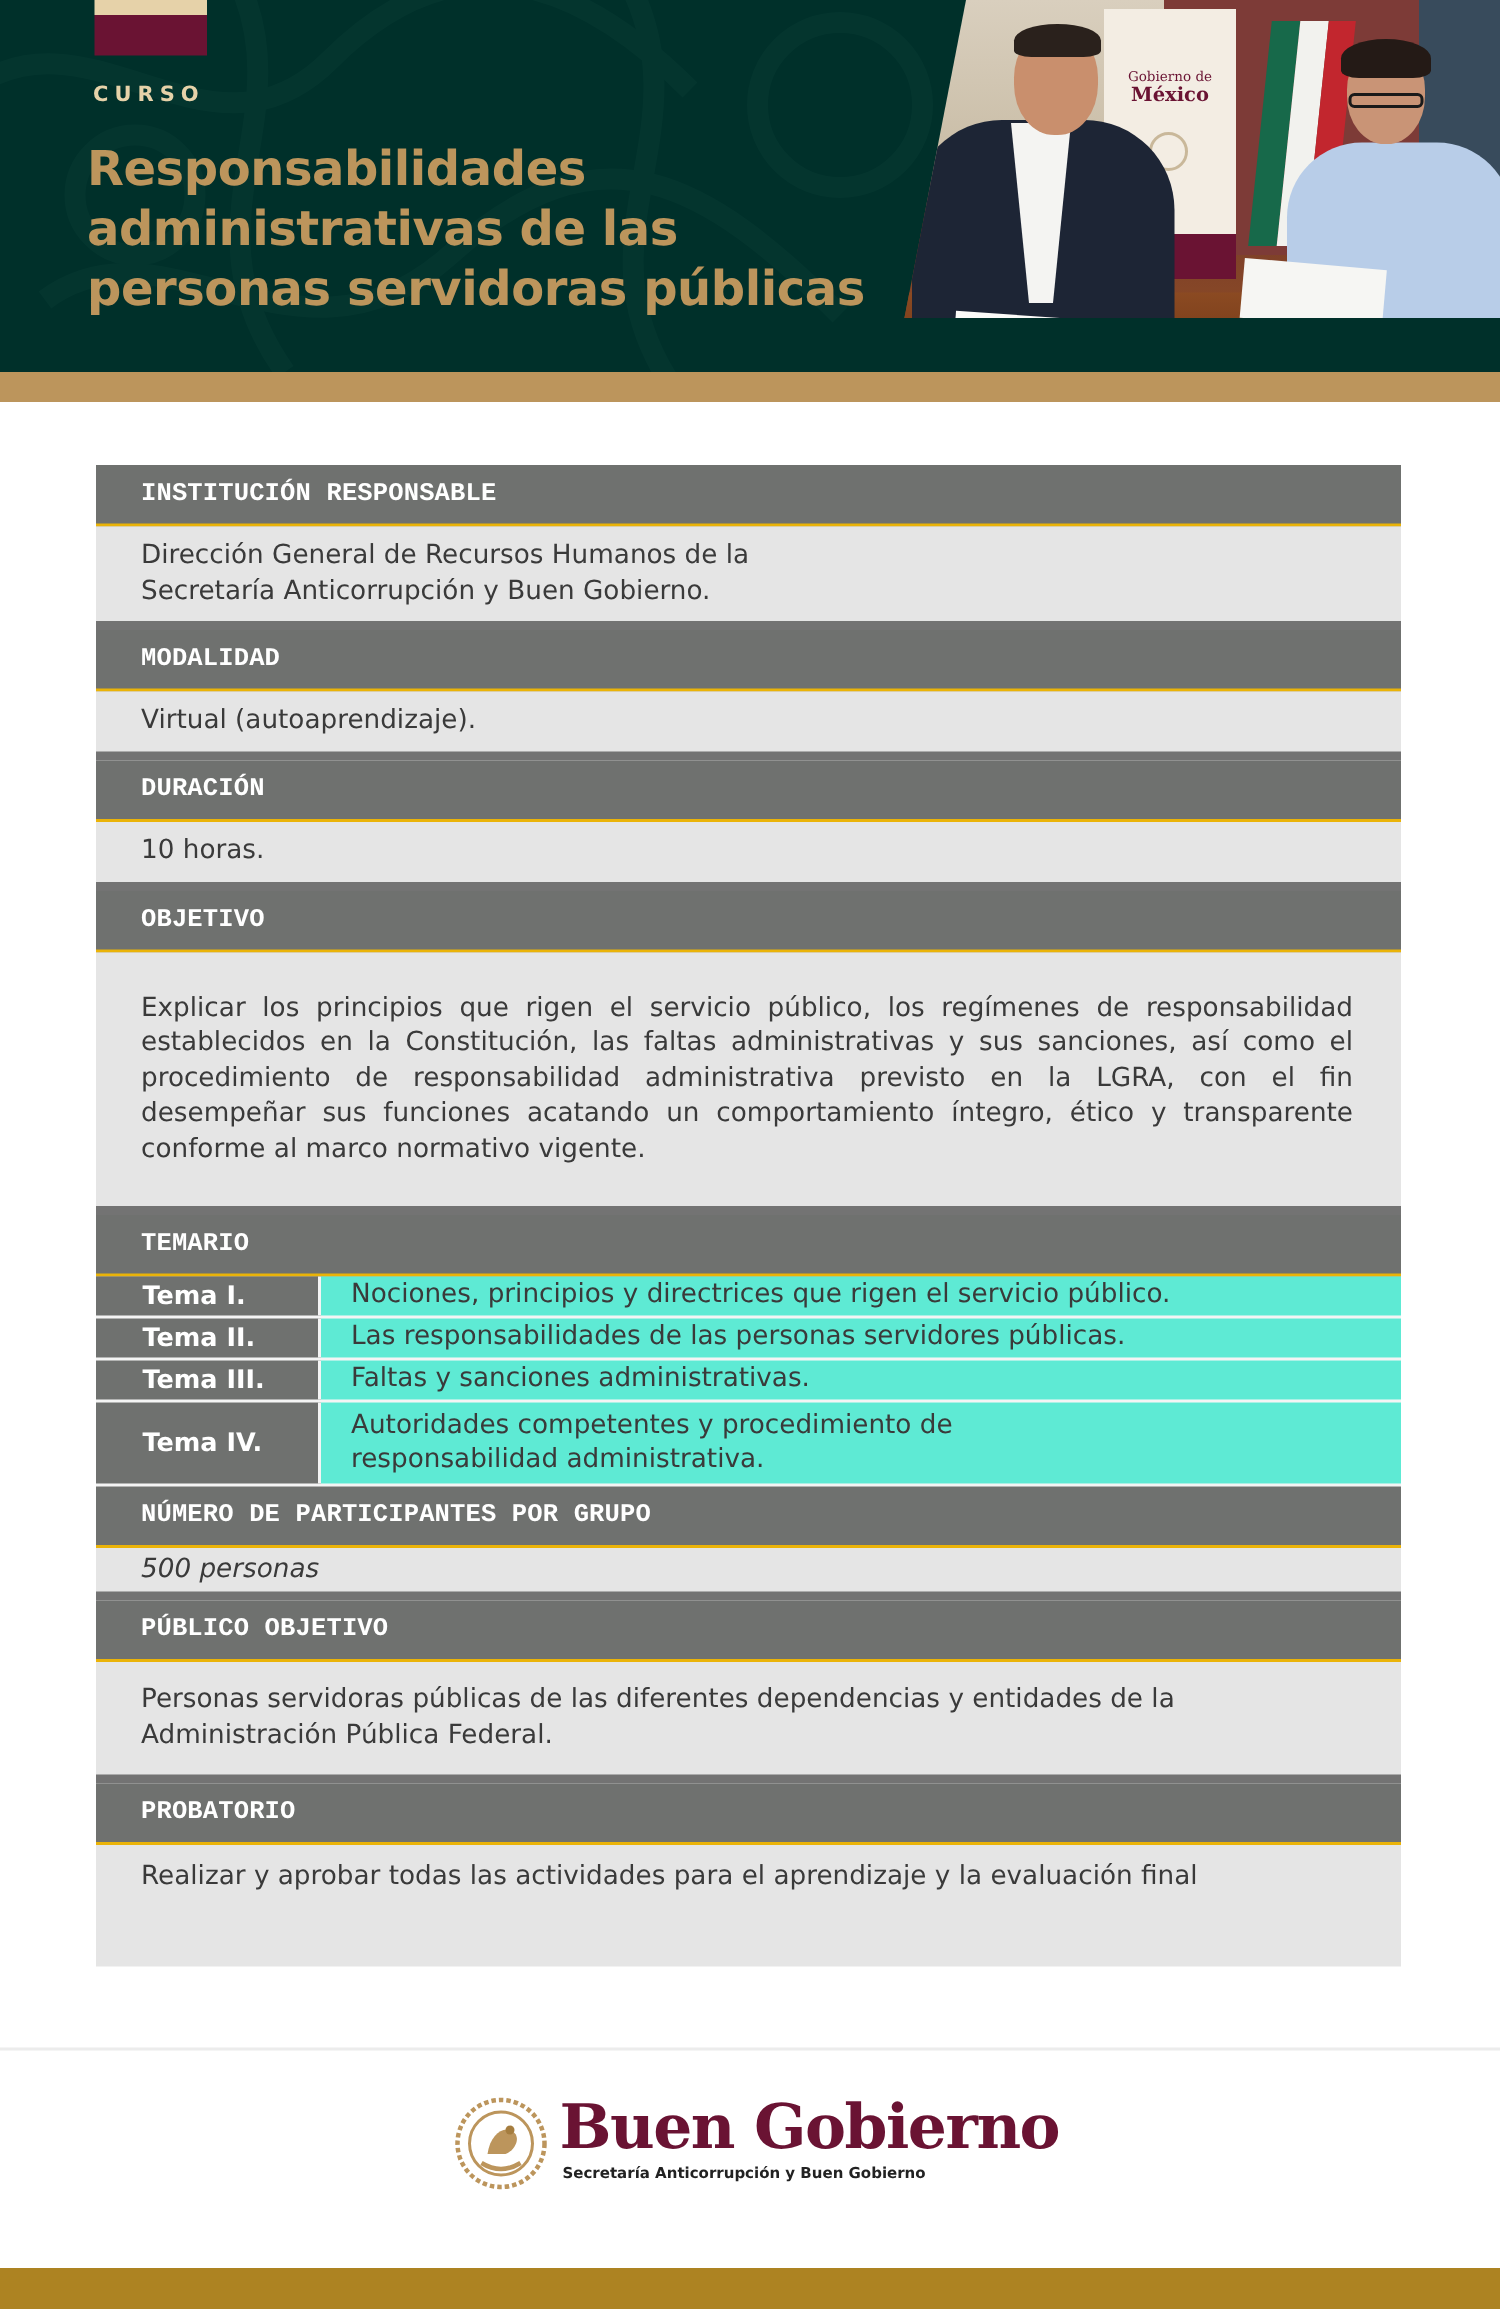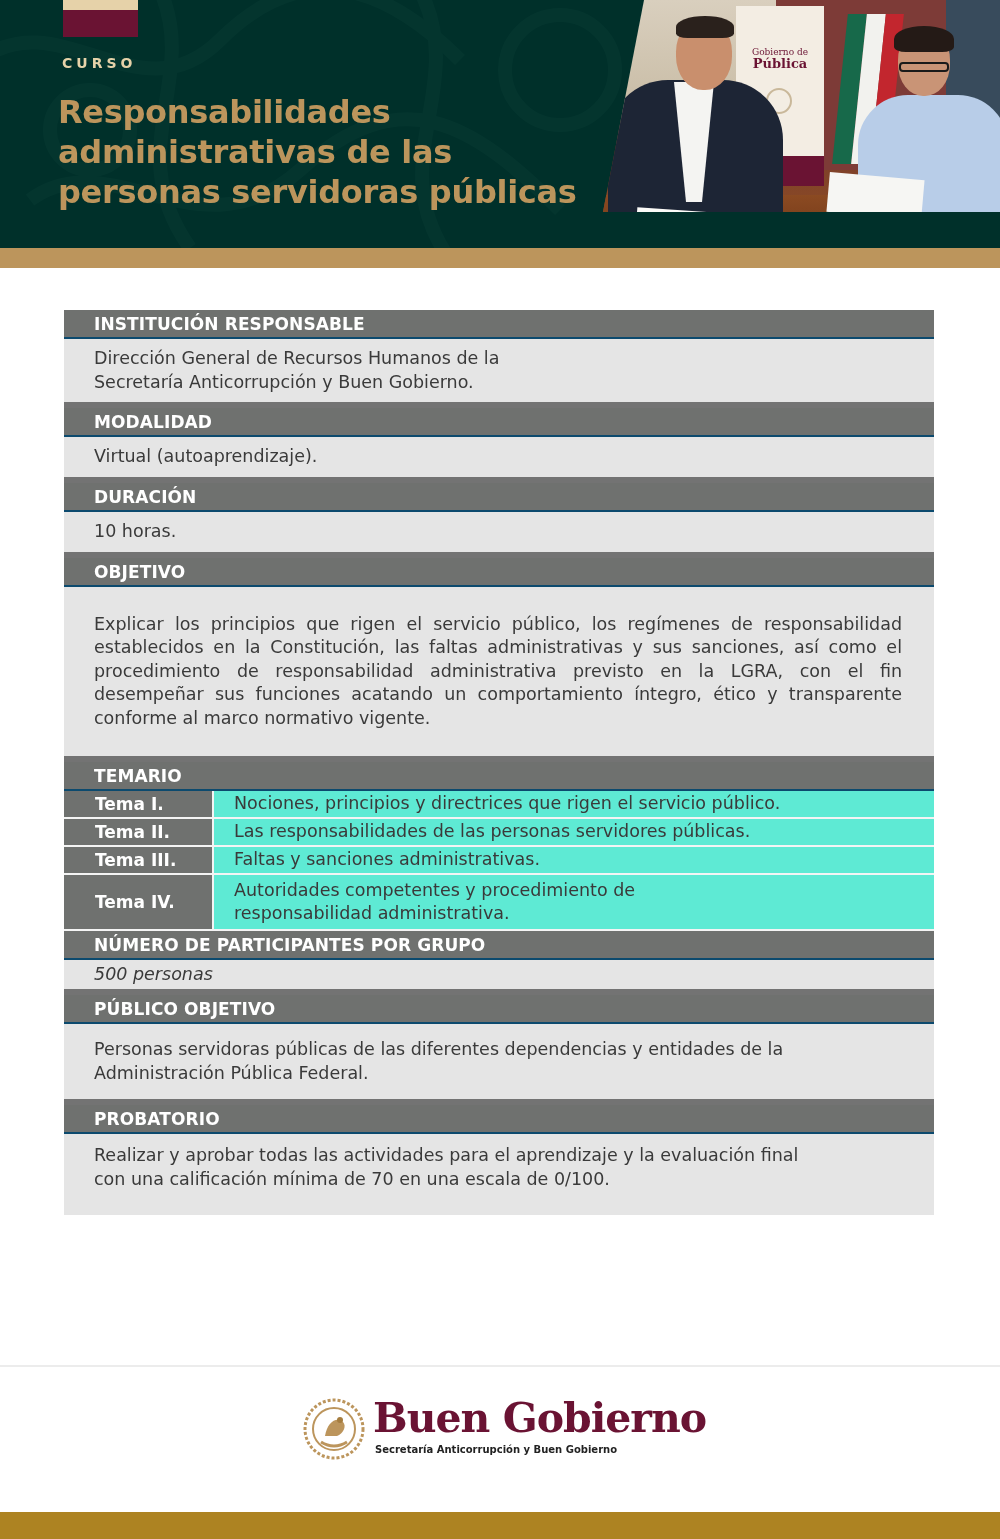--- a/index.html
+++ b/index.html
@@ -51,24 +51,25 @@
     .photo .woman-hair { position: absolute; left: 298px; top: 26px; width: 60px; height: 26px; background: #241a16; border-radius: 50% 50% 20% 20%; }
     .photo .glasses { position: absolute; left: 303px; top: 62px; width: 50px; height: 10px; border: 2px solid #1a1a1a; border-radius: 4px; }
     .photo .paper1 { position: absolute; left: 40px; top: 212px; width: 140px; height: 34px; background: #fbfbf8; transform: rotate(4deg); }
     .photo .paper2 { position: absolute; left: 232px; top: 176px; width: 95px; height: 40px; background: #f6f6f3; transform: rotate(5deg); }
 
     .gold-band { position: absolute; left: 0; top: 248px; width: 1000px; height: 20px; background: #bc955c; }
 
     
     .sheet { position: absolute; left: 64px; top: 310px; width: 870px; }
     .hdr {
-      height: 29px; background: #6f716f; color: #ffffff;
+      height: 41px; background: #6f716f; color: #ffffff;
       font-size: 17px; font-weight: bold; padding-left: 30px;
       display: flex; align-items: center; letter-spacing: 0.1px;
-      border-bottom: 2px solid #0c4a6e;
+      border-bottom: 2px solid #eab308;
+      font-family: Liberation Mono, monospace;
     }
     .cell {
       background: #e5e5e5; color: #3a3a3a; font-size: 17.5px; line-height: 23.5px;
       padding-left: 30px; padding-right: 32px; display: flex; align-items: center;
       border-bottom: 6px solid #737373;
     }
     .cell.just { text-align: justify; text-align-last: left; }
     .tema-row { display: flex; border-bottom: 2px solid #f4f4f4; }
     .tema-label {
       width: 150px; background: #6f716f; color: #fff; font-weight: bold; font-size: 17px;
@@ -108,21 +109,21 @@
   </div>
   <div class="kicker">CURSO</div>
   <h1 class="title">Responsabilidades administrativas de las personas servidoras públicas</h1>
 
   <div class="photo">
     <div class="wall-red"></div>
     <div class="window"></div>
     <div class="banner">
       <div class="bt">
         <span>Gobierno de</span>
-        <b>Pública</b>
+        <b>México</b>
       </div>
       <div class="seal"></div>
       <div class="base"></div>
     </div>
     <div class="flag">
       <div class="g"></div>
       <div class="w"></div>
       <div class="r"></div>
     </div>
     <div class="table"></div>
@@ -198,21 +199,20 @@
     <div>
       <div>Personas servidoras públicas de las diferentes dependencias y entidades de la</div>
       <div>Administración Pública Federal.</div>
     </div>
   </div>
 
   <div class="hdr">PROBATORIO</div>
   <div class="cell" style="height:81px; align-items:flex-start; padding-top:10px; border-bottom:none;">
     <div>
       <div>Realizar y aprobar todas las actividades para el aprendizaje y la evaluación final</div>
-      <div>con una calificación mínima de 70 en una escala de 0/100.</div>
     </div>
   </div>
 </main>
 
 <div class="footer-rule"></div>
 <footer class="logo">
   <svg class="seal-icon" viewBox="0 0 62 62">
     <circle cx="31" cy="31" r="29" fill="none" stroke="#bc955c" stroke-width="3" stroke-dasharray="3 2"></circle>
     <circle cx="31" cy="31" r="21" fill="none" stroke="#bc955c" stroke-width="2"></circle>
     <path d="M22 38 C 24 24, 34 18, 40 24 C 44 28, 40 36, 34 38 Z" fill="#bc955c"></path>

